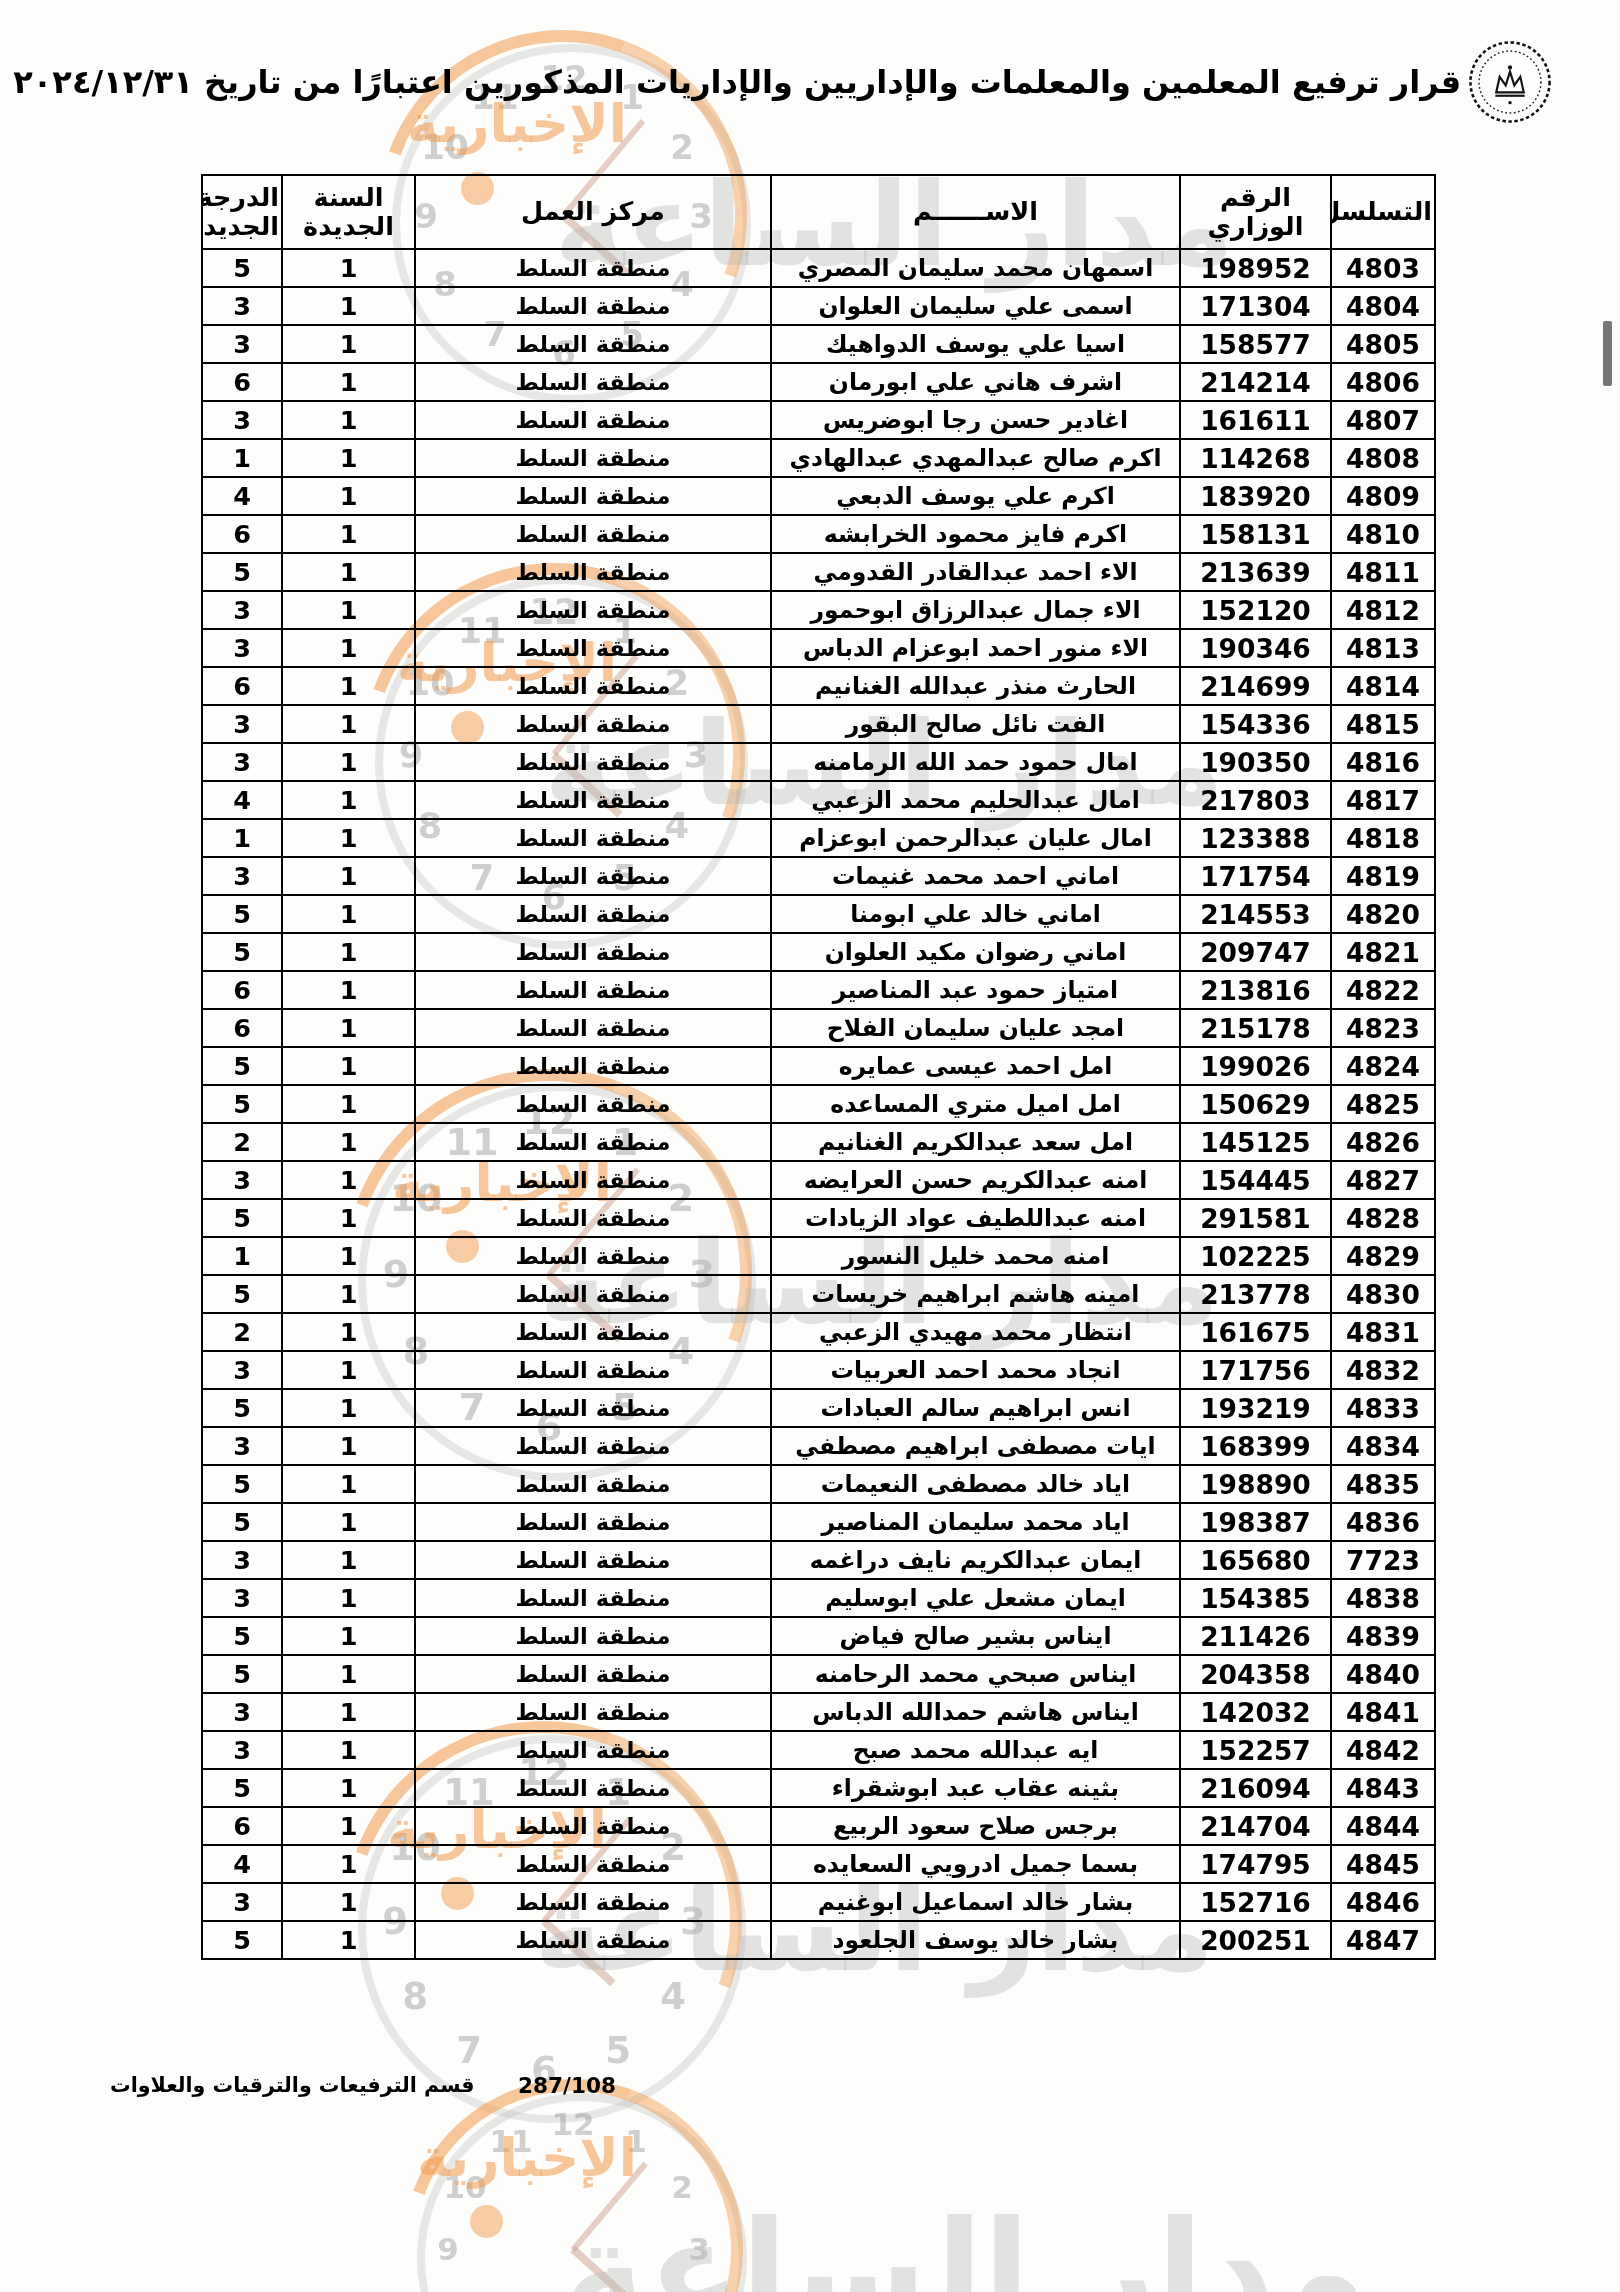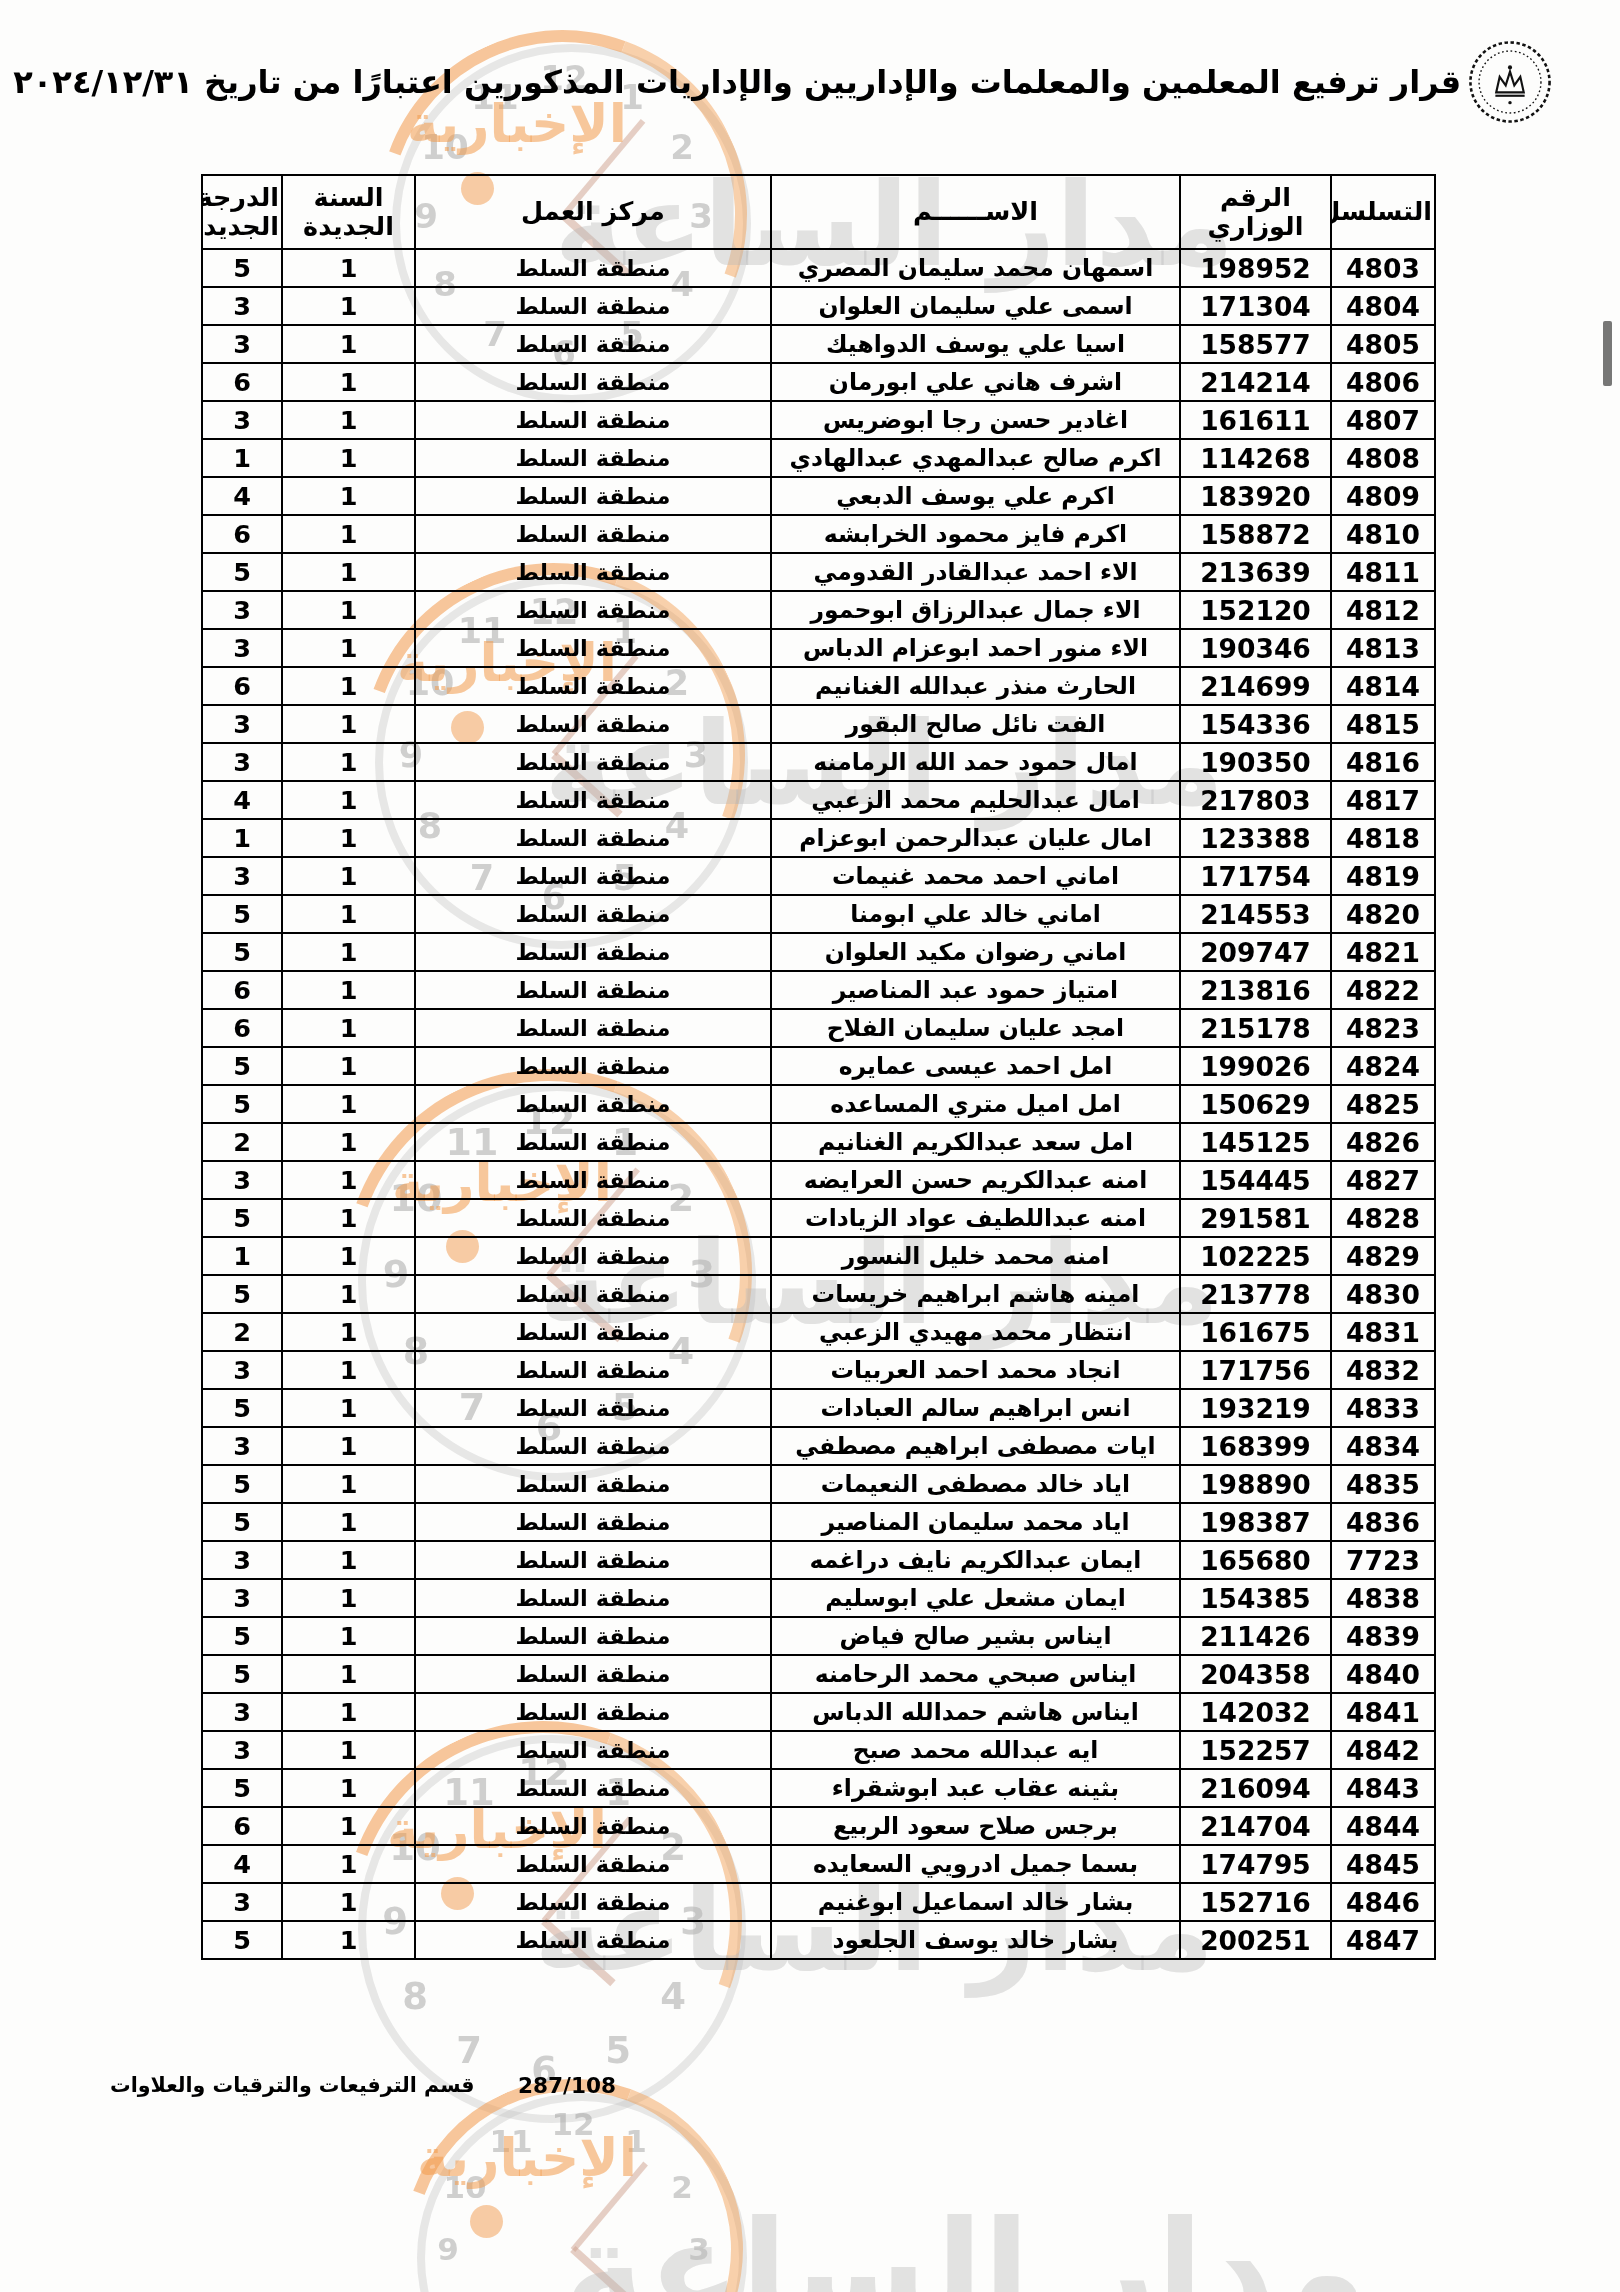--- a/index.html
+++ b/index.html
@@ -253,21 +253,21 @@
         <tr>
           <td class="cell-serial">4809</td>
           <td class="cell-ministry">183920</td>
           <td class="cell-name">اكرم علي يوسف الدبعي</td>
           <td class="cell-work">منطقة السلط</td>
           <td class="cell-year">1</td>
           <td class="cell-grade">4</td>
         </tr>
         <tr>
           <td class="cell-serial">4810</td>
-          <td class="cell-ministry">158872</td>
+          <td class="cell-ministry">158131</td>
           <td class="cell-name">اكرم فايز محمود الخرابشه</td>
           <td class="cell-work">منطقة السلط</td>
           <td class="cell-year">1</td>
           <td class="cell-grade">6</td>
         </tr>
         <tr>
           <td class="cell-serial">4811</td>
           <td class="cell-ministry">213639</td>
           <td class="cell-name">الاء احمد عبدالقادر القدومي</td>
           <td class="cell-work">منطقة السلط</td>

